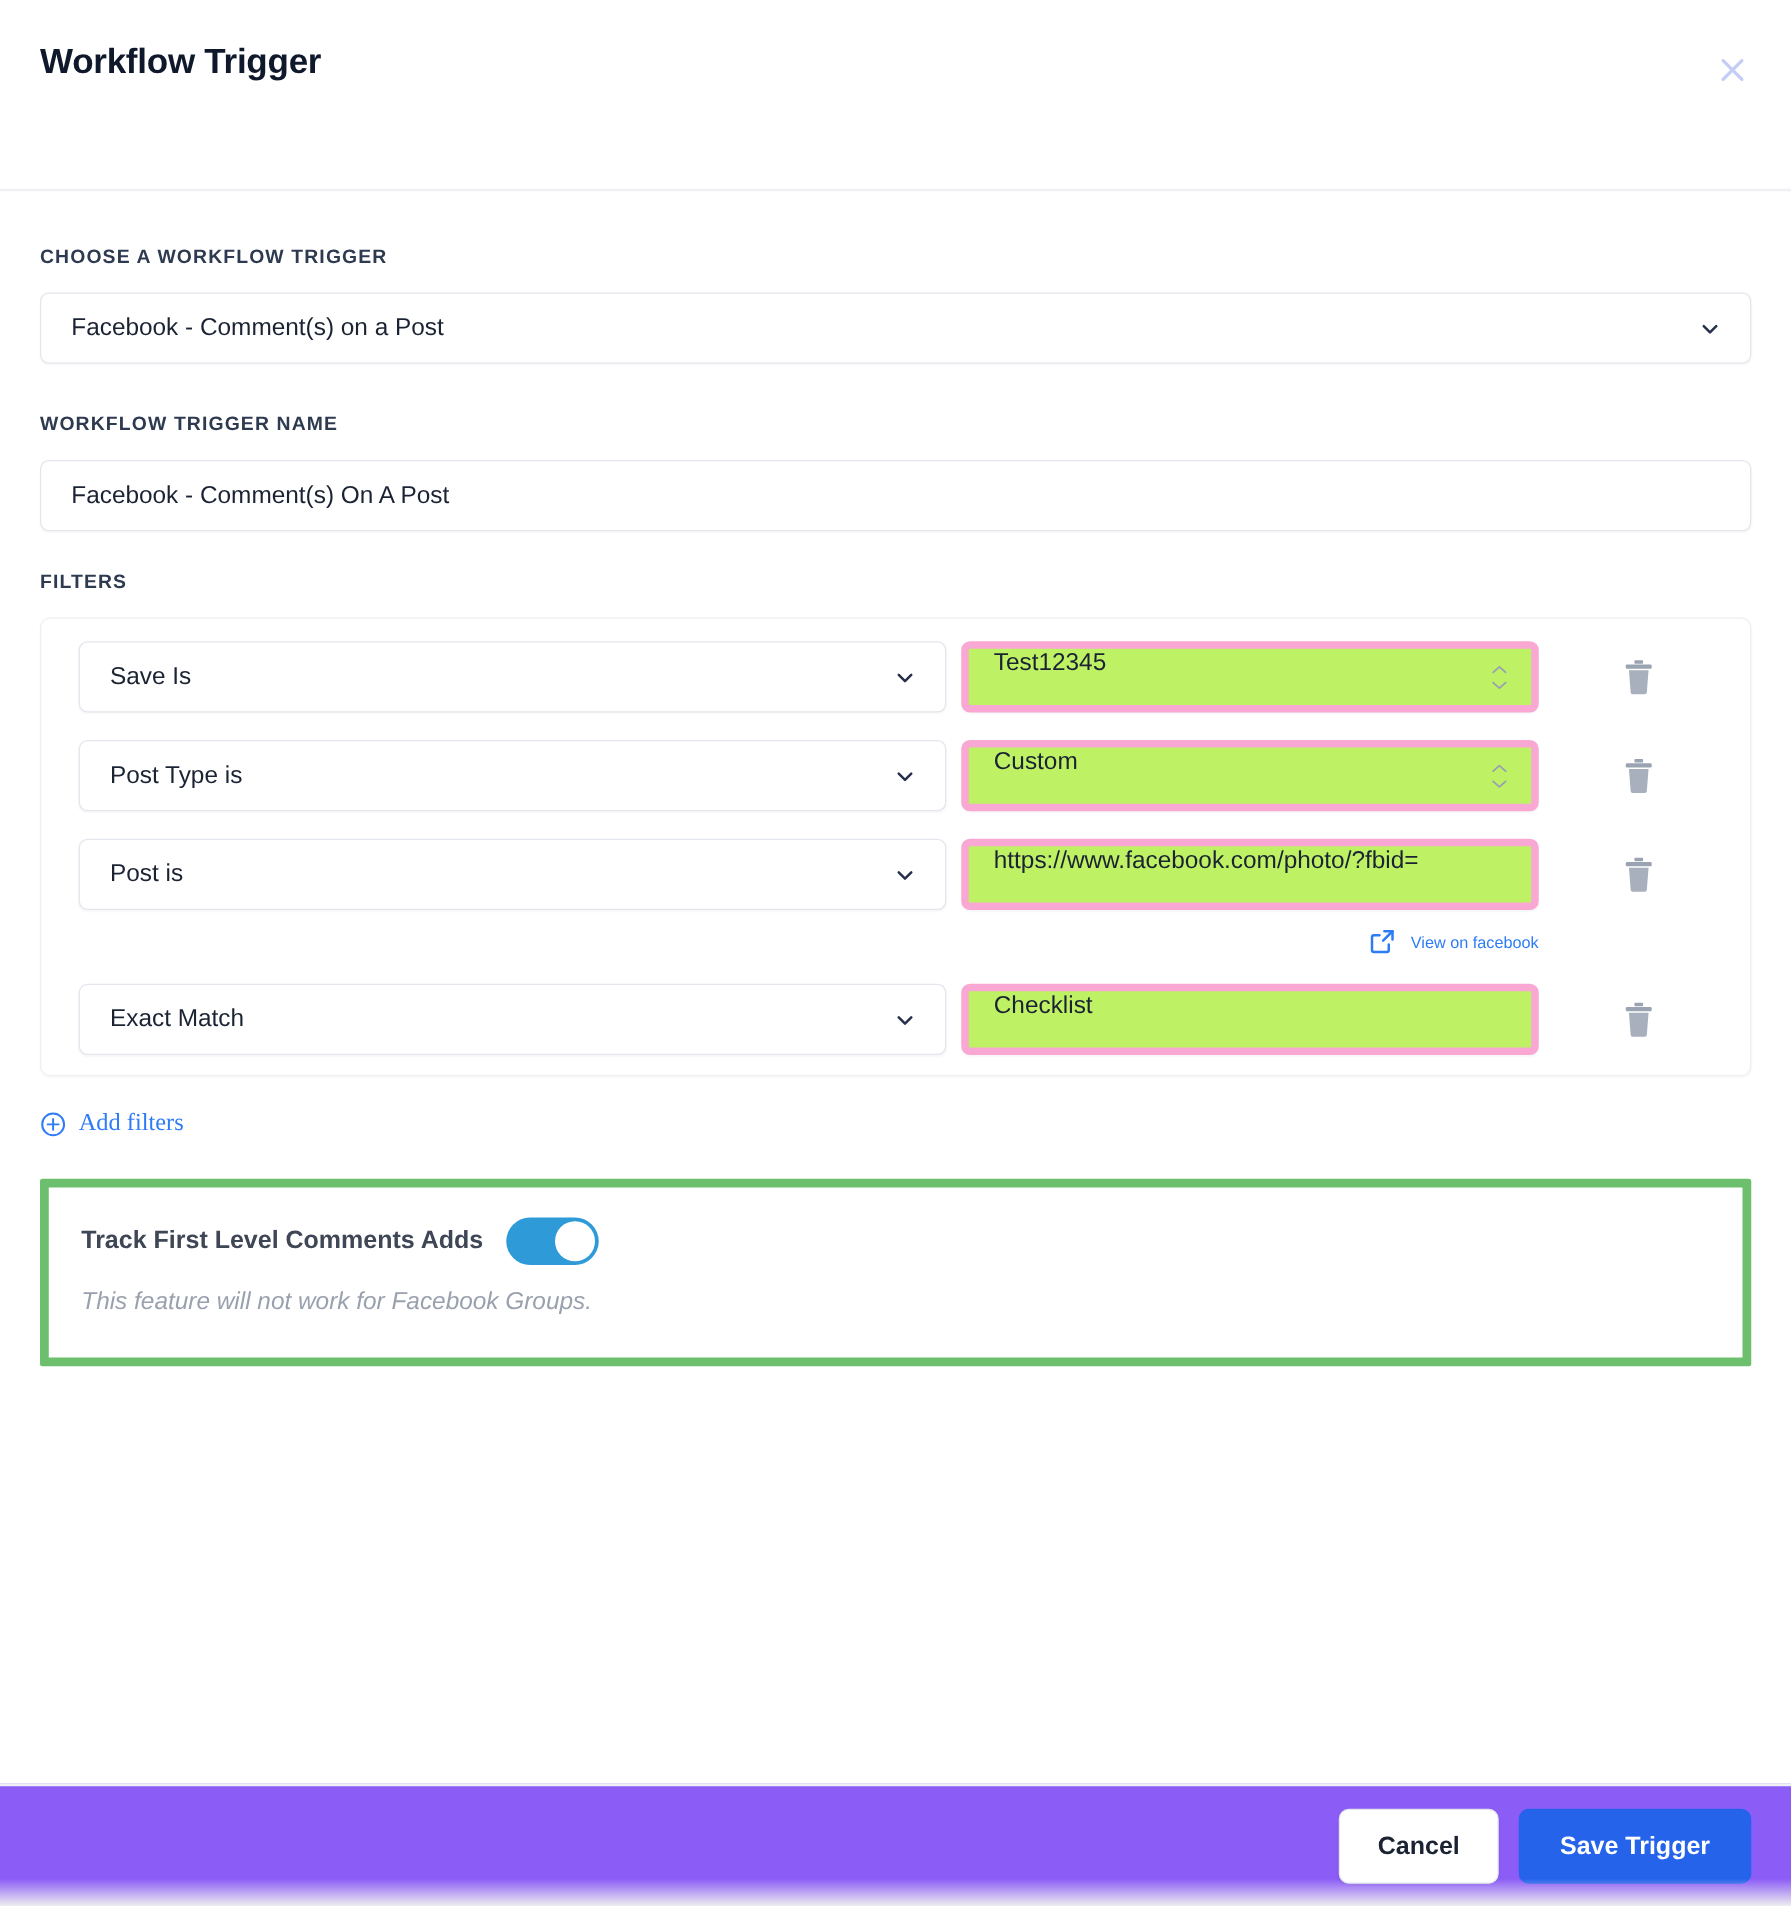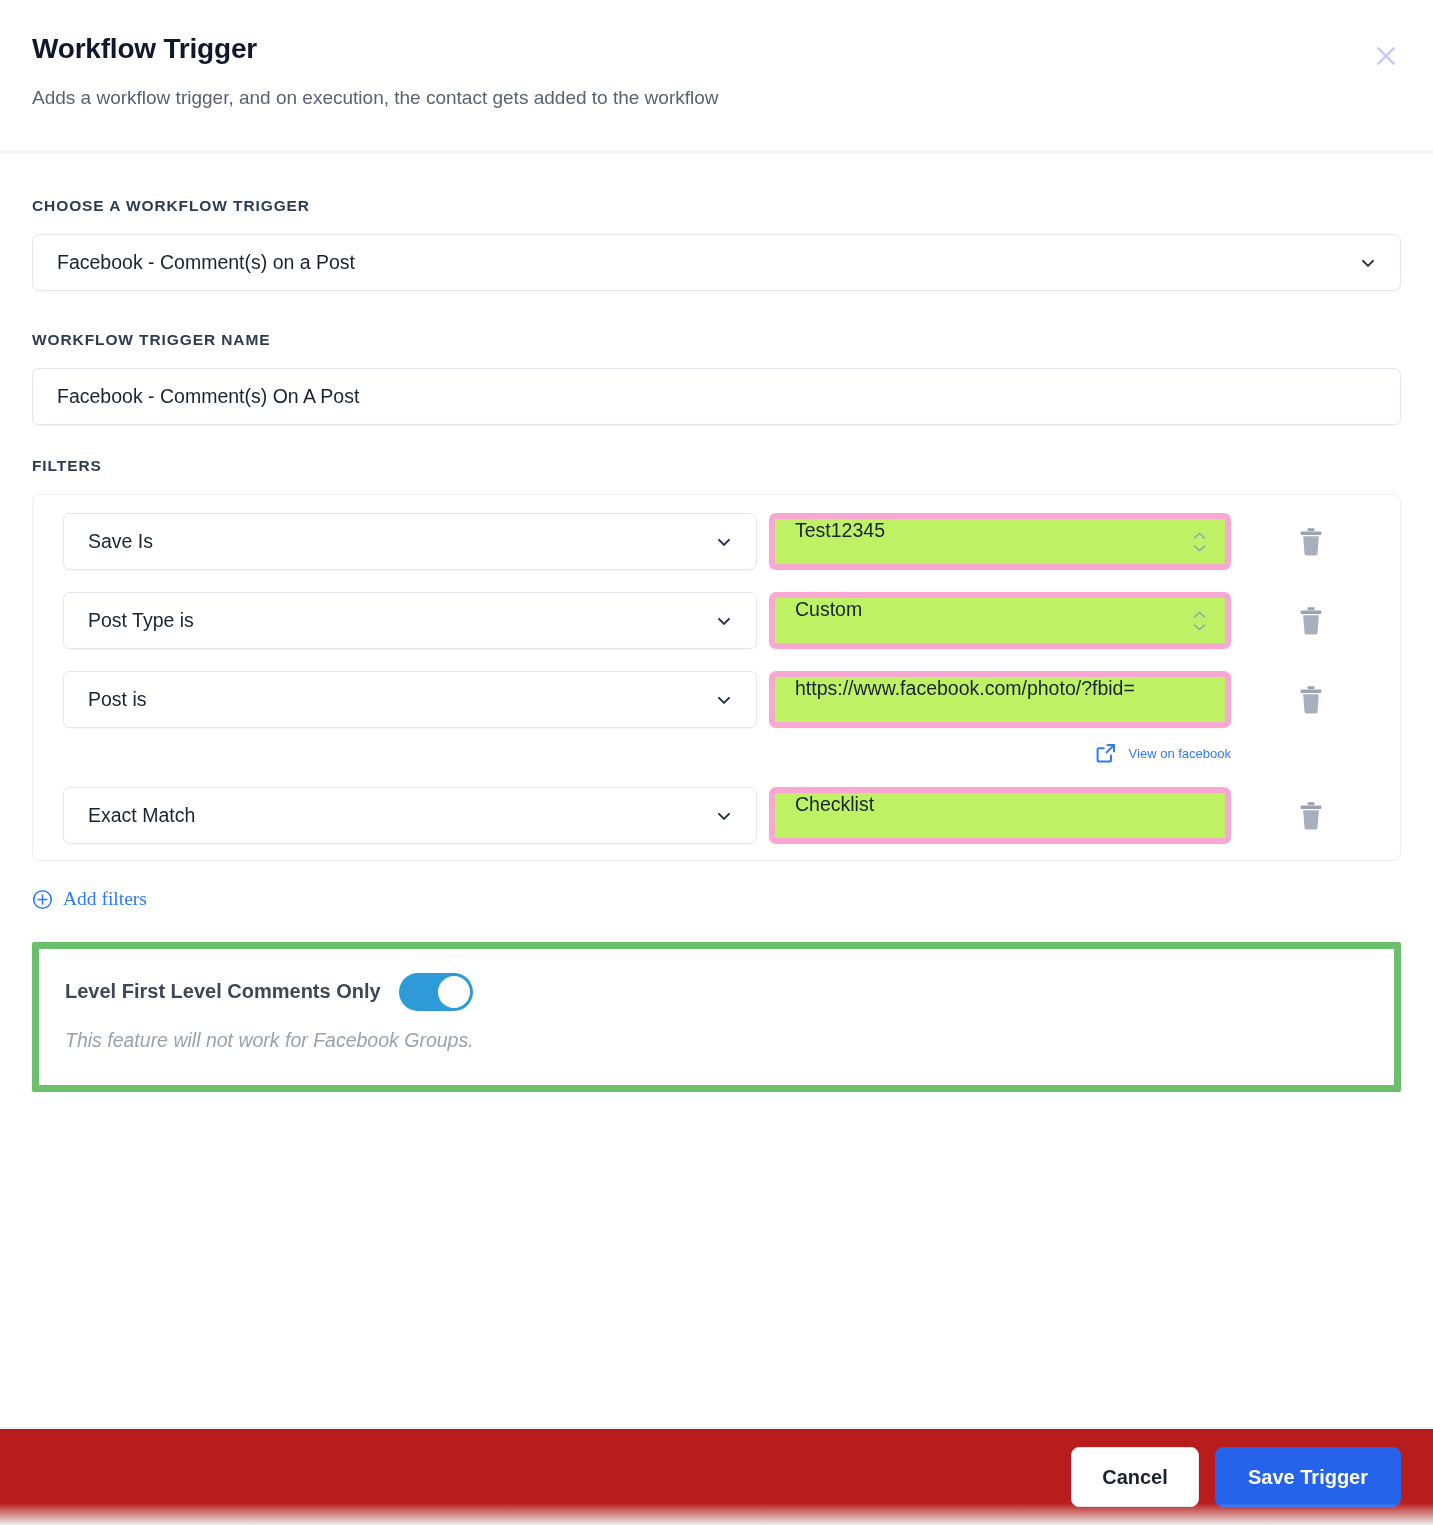--- a/index.html
+++ b/index.html
@@ -232,21 +232,21 @@
   
   .modal-footer {
     flex: 0 0 auto;
     border-top: 2px solid #eef0f3;
     height: 98px;
     display: flex;
     align-items: center;
     justify-content: flex-end;
     gap: 16px;
     padding: 0 32px;
-    background: #b91c1c;
+    background: #8b5cf6;
   }
   .btn {
     font-family: "Liberation Sans", sans-serif;
     font-size: 20px;
     font-weight: bold;
     border-radius: 8px;
     cursor: pointer;
     height: 60px;
     padding: 0 28px;
     display: inline-flex;
@@ -274,21 +274,20 @@
     pointer-events: none;
   }
 </style>
 </head>
 <body>
 
 <div class="modal">
 
   <div class="modal-header">
     <div class="modal-title">Workflow Trigger</div>
-    <div class="modal-subtitle">Adds a workflow trigger, and on execution, the contact gets added to the workflow</div>
     <button class="close-btn">
       <svg width="30" height="30" viewBox="0 0 24 24" fill="none">
         <path d="M6 6 L18 18 M18 6 L6 18" stroke="#c3cdf5" stroke-width="2.1" stroke-linecap="round"></path>
       </svg>
     </button>
   </div>
 
   <div class="modal-body">
 
     <div class="field-label">CHOOSE A WORKFLOW TRIGGER</div>
@@ -456,21 +455,21 @@
       <svg width="21" height="21" viewBox="0 0 24 24" fill="none">
         <circle cx="12" cy="12" r="10" stroke="#2e7bf6" stroke-width="1.8"></circle>
         <path d="M12 7 V17 M7 12 H17" stroke="#2e7bf6" stroke-width="1.8" stroke-linecap="round"></path>
       </svg>
       <span>Add filters</span>
     </a>
 
     
     <div class="highlight-wrap">
       <div class="toggle-line">
-        <span class="toggle-label">Level First Level Comments Only</span>
+        <span class="toggle-label">Track First Level Comments Adds</span>
         <div class="toggle">
           <div class="knob"></div>
         </div>
       </div>
       <div class="hint" style="margin-top:14px;">This feature will not work for Facebook Groups.</div>
     </div>
 
   </div>
 
   <div class="modal-footer">

